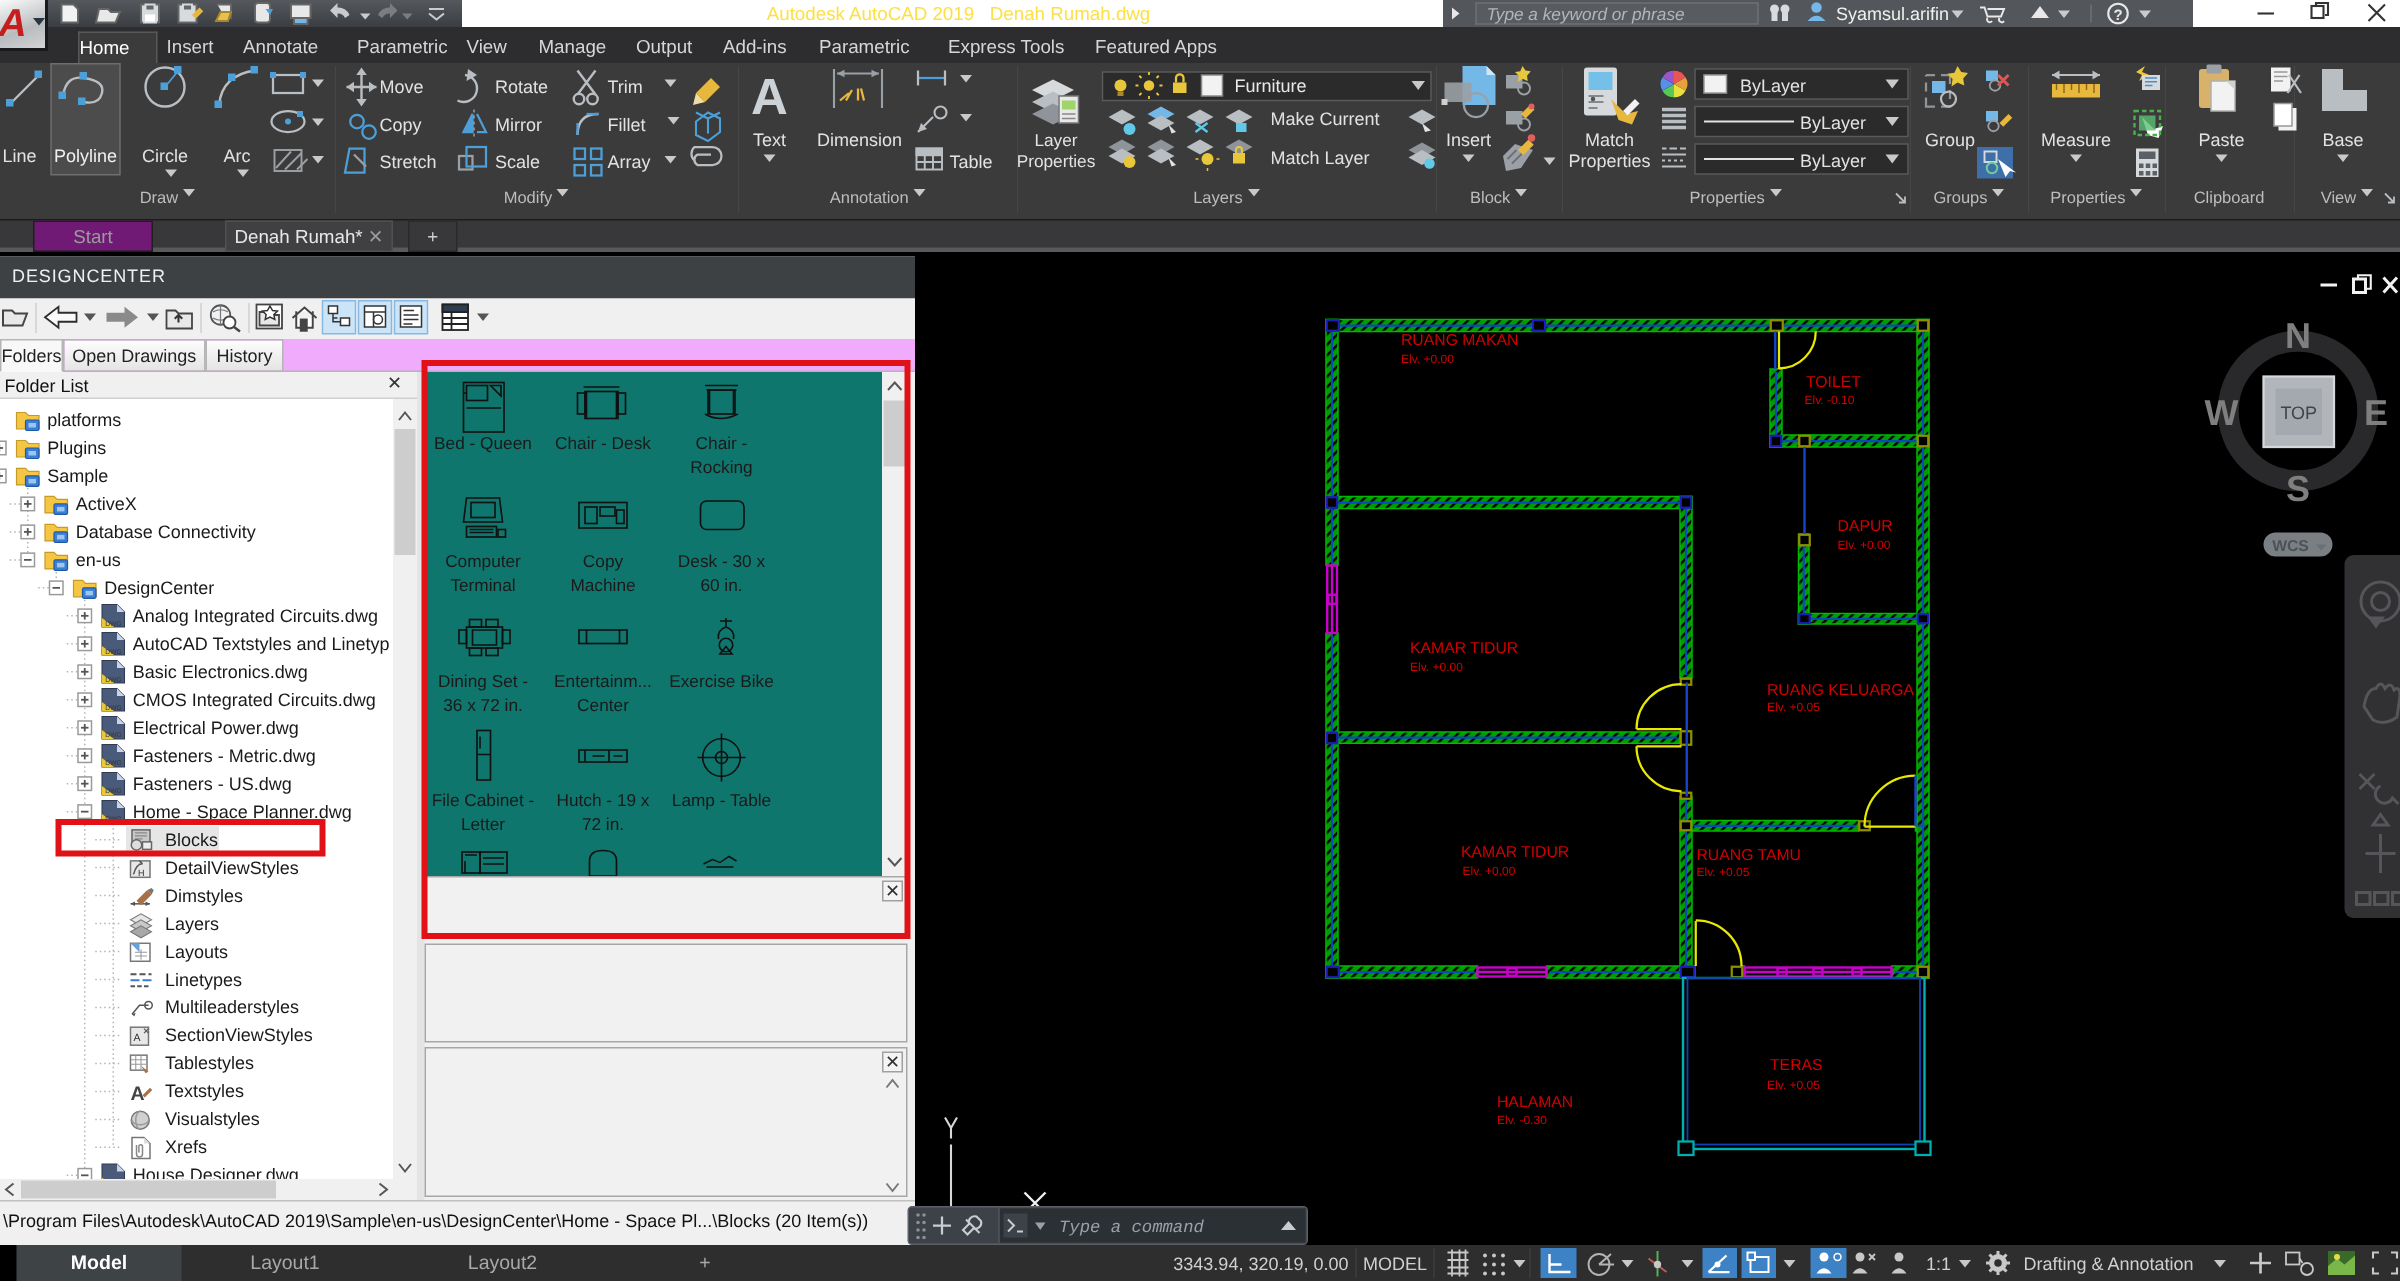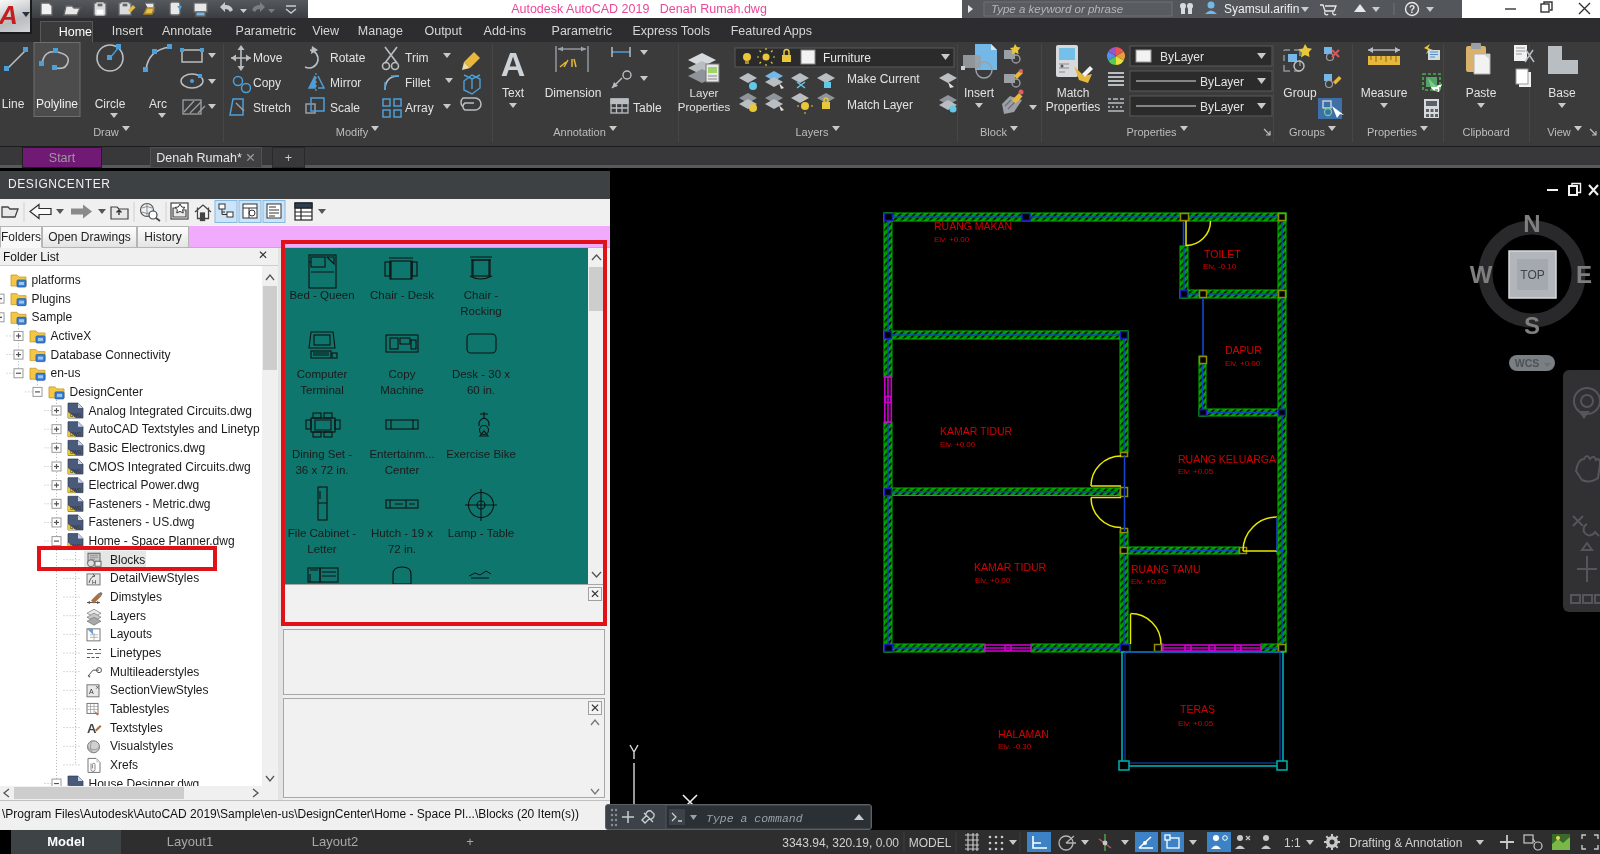--- a/index.html
+++ b/index.html
@@ -3,25 +3,25 @@
 <meta charset="utf-8">
 <style>
 * { margin:0; padding:0; box-sizing:border-box; }
 html,body { -webkit-font-smoothing:antialiased; width:1600px; height:854px; overflow:hidden; background:#000; font-family:"Liberation Sans", sans-serif; }
 .abs { position:absolute; }
 #stage { position:relative; width:1600px; height:854px; }
 
 #titlebar { position:absolute; left:0; top:0; width:1600px; height:18px; background:#fff; }
 #logo { position:absolute; left:0; top:0; width:32px; height:34px; background:linear-gradient(160deg,#fafafa,#b9bcbe 60%,#d2d4d6); border-right:2px solid #1a1a1a; border-bottom:2px solid #1a1a1a; z-index:5; }
 #qat { position:absolute; left:32px; top:0; width:276px; height:18px; background:linear-gradient(#55585c,#3a3d41); }
-#ttext { position:absolute; left:389px; top:2px; width:500px; color:#ec4899; font-size:12.5px; text-align:center; white-space:nowrap; }
+#ttext { position:absolute; left:389px; top:2px; width:500px; color:#fde047; font-size:12.5px; text-align:center; white-space:nowrap; }
 #searchband { position:absolute; left:962px; top:0; width:500px; height:18px; background:#53575b; }
 
 #tabrow { position:absolute; left:0; top:18px; width:1600px; height:24px; background:#2d2d30; }
-.rtab { position:absolute; top:21px; height:21px; line-height:21px; color:#d6d6d6; font-size:12.5px; text-align:right; }
+.rtab { position:absolute; top:21px; height:21px; line-height:21px; color:#d6d6d6; font-size:12.5px; text-align:left;margin-left:12px; }
 #tab-home { background:#3b3b3b; border:1px solid #585858; border-bottom:none; color:#fff; }
 
 #ribbon { position:absolute; left:0; top:42px; width:1600px; height:104px; background:#3b3b3b; }
 .psep { position:absolute; top:2px; width:1px; height:98px; background:#2a2a2a; border-right:1px solid #464646; }
 .ptitle { position:absolute; top:84px; height:16px; width:100%; color:#bdbdbd; font-size:11px; text-align:center; }
 .ptitle span { vertical-align:top; }
 .dd { display:inline-block; width:0; height:0; border-left:4px solid transparent; border-right:4px solid transparent; border-top:5px solid #c9c9c9; }
 
 #filetabs { position:absolute; left:0; top:146px; width:1600px; height:22px; background:#38383a; border-top:1px solid #1c1c1c; border-bottom:3px solid #59595c; }
 .ftab { position:absolute; top:147px; height:21px; line-height:21px; font-size:12.5px; color:#9b9b9b; text-align:center; }

